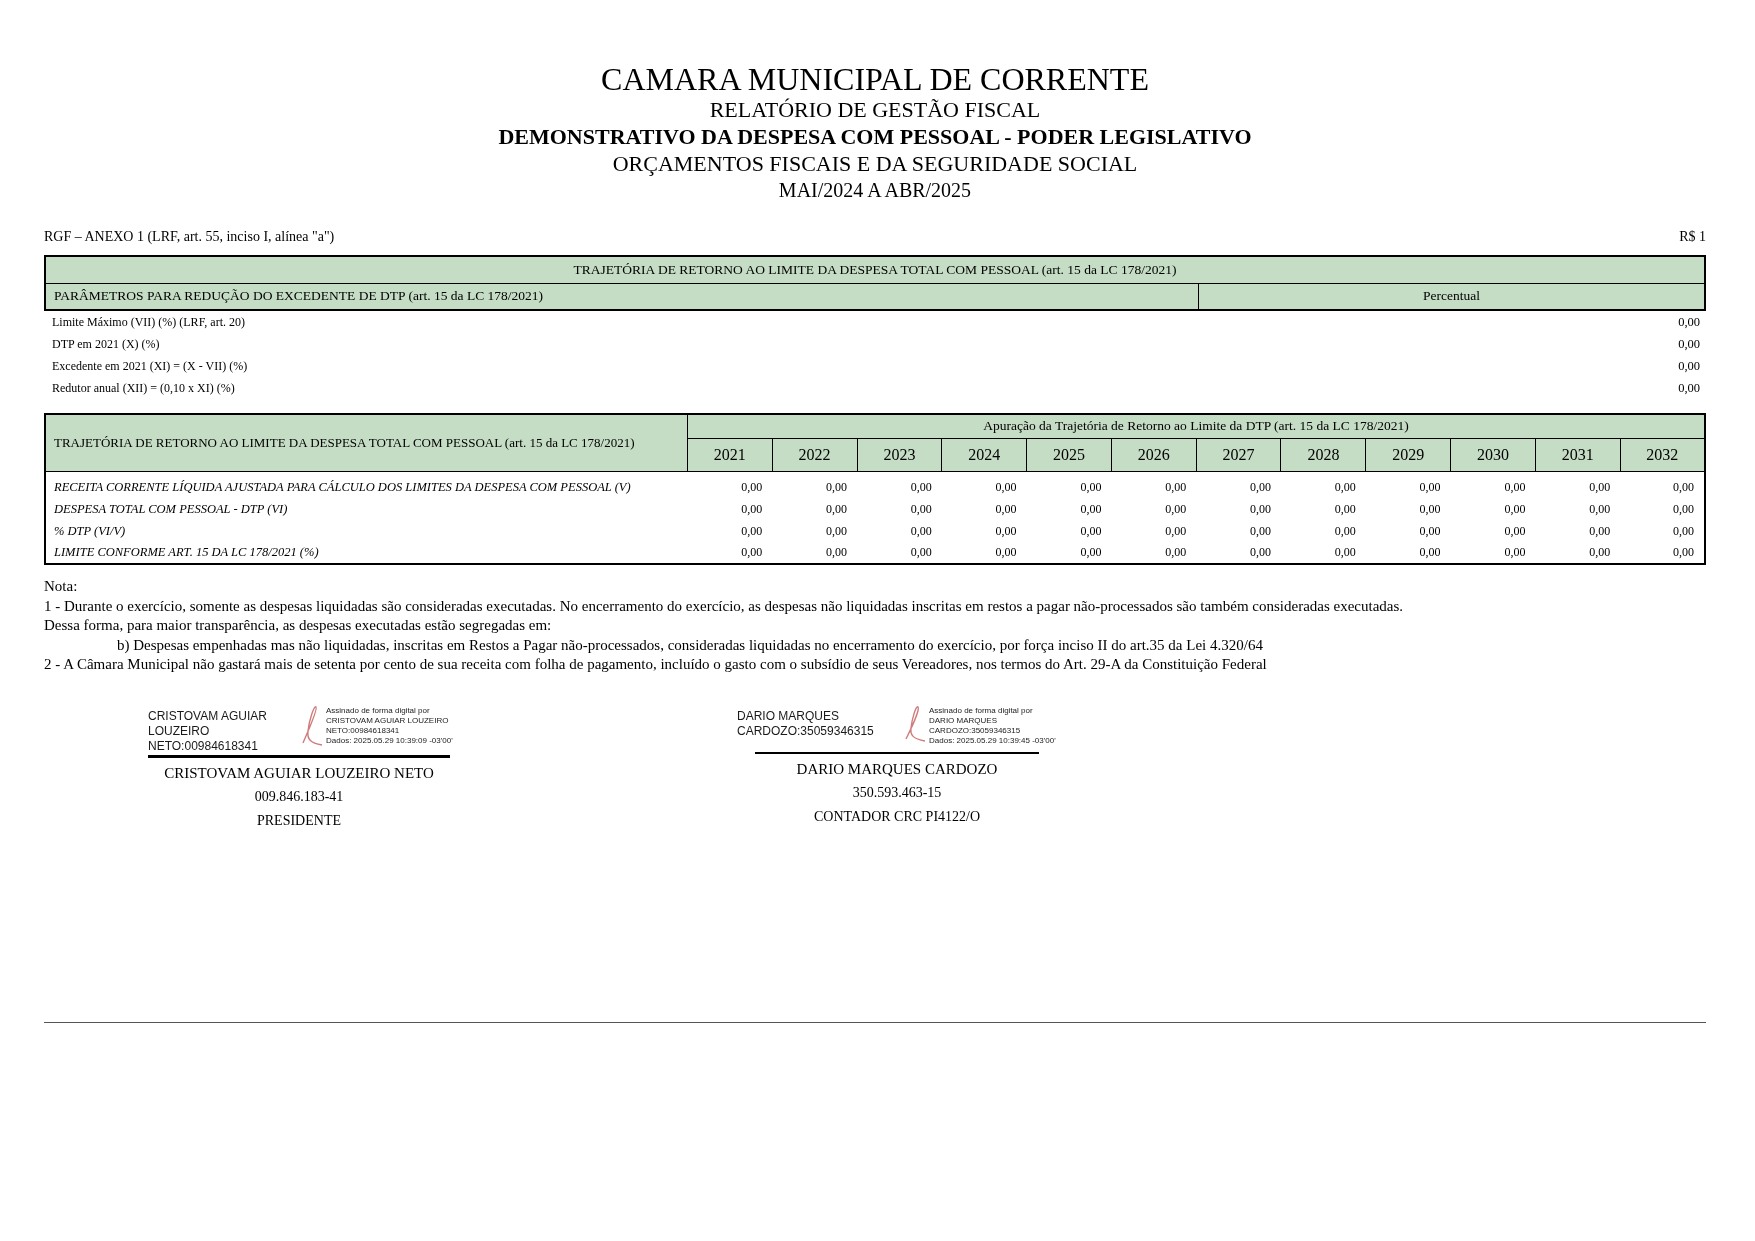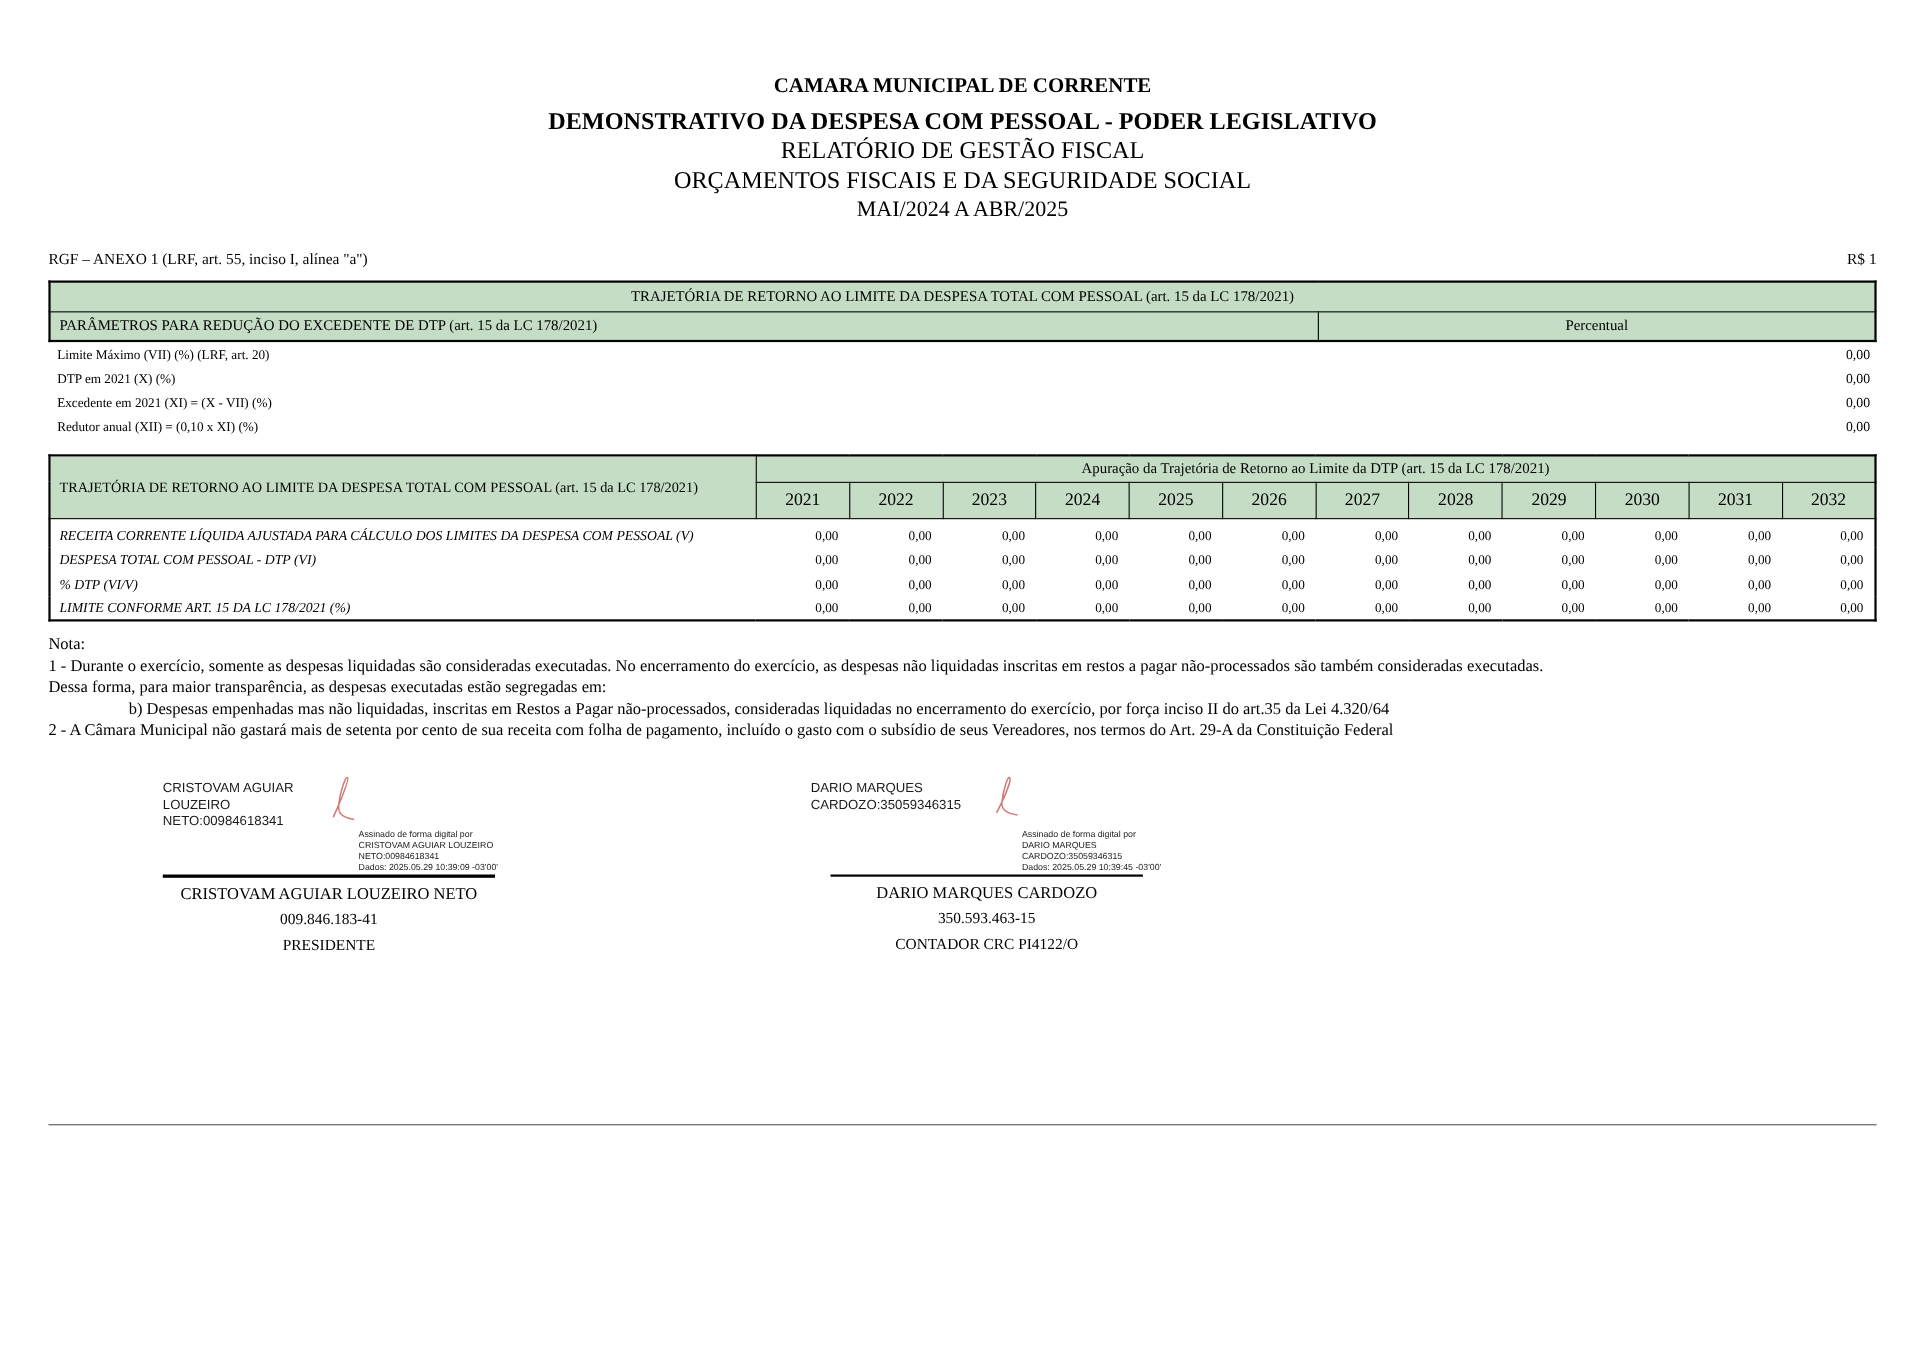--- a/index.html
+++ b/index.html
@@ -4,21 +4,21 @@
 <style>
   :root { --green:#c5dcc5; --flourish:#c05050; }
   * { box-sizing:border-box; margin:0; padding:0; }
   body { width:1755px; height:1241px; background:#fff; color:#000;
          font-family:"Liberation Serif","DejaVu Serif",serif; }
   .page { position:relative; width:1755px; height:1241px; background:#fff; overflow:hidden; }
   .content { position:absolute; left:44px; right:49px; top:0; }
 
   
   .doc-header { text-align:center; padding-top:62px; }
-  .doc-title  { font-size:19px; font-weight:bold; line-height:34px; }
+  .doc-title  { font-size:32px; font-weight:normal; line-height:34px; }
   .doc-sub    { font-size:22px; line-height:27px; }
   .doc-sub.bold { font-weight:bold; }
   .doc-period { font-size:20px; line-height:25px; margin-top:1px; }
 
   
   .meta-row { display:flex; justify-content:space-between; margin-top:26px; font-size:14px; }
 
   
   table { border-collapse:collapse; width:100%; }
   .t1 { margin-top:10px; border:2px solid #000; }
@@ -53,42 +53,42 @@
   .signatures { position:relative; margin-top:26px; height:150px; }
   .sig-block { position:absolute; top:0; }
   .sig-block.left  { left:104px; width:302px; }
   .sig-block.right { left:693px; width:302px; }
   .stamp { display:flex; align-items:flex-start; min-height:50px; }
   .stamp-name { font-family:"Liberation Sans","DejaVu Sans",sans-serif; font-size:12px;
                 line-height:15px; color:#1a1a1a; padding-top:8px; width:152px; flex:none; }
   .sig-block.right .stamp-name { width:166px; }
   .flourish { flex:none; width:26px; height:46px; color:var(--flourish); opacity:.75; }
   .stamp-details { font-family:"Liberation Sans","DejaVu Sans",sans-serif; font-size:8px;
-                   line-height:10px; color:#222; padding-top:5px; width:130px; flex:none;margin-top:48px; }
+                   line-height:10px; color:#222; padding-top:5px; width:130px; flex:none; }
   .stamp-date { white-space:nowrap; }
   .sig-line { border-top:3px solid #000; margin-top:1px; }
   .sig-block.right .sig-line { border-top-width:2px; margin-left:18px; }
   .sig-under { text-align:center; }
   .sig-block.right .sig-under { margin-left:18px; }
   .sig-under-name { font-size:15px; margin-top:7px; }
   .sig-under-cpf  { font-size:14px; margin-top:7px; }
   .sig-under-role { font-size:14px; margin-top:8px; }
 
   .footer-rule { position:absolute; left:44px; right:49px; top:1022px; border-top:1px solid #555; }
 </style>
 </head>
 <body>
 
 <div class="page">
   <div class="content">
 
     <div class="doc-header">
       <div class="doc-title">CAMARA MUNICIPAL DE CORRENTE</div>
+      <div class="doc-sub">RELATÓRIO DE GESTÃO FISCAL</div>
       <div class="doc-sub bold">DEMONSTRATIVO DA DESPESA COM PESSOAL - PODER LEGISLATIVO</div>
-      <div class="doc-sub">RELATÓRIO DE GESTÃO FISCAL</div>
       <div class="doc-sub">ORÇAMENTOS FISCAIS E DA SEGURIDADE SOCIAL</div>
       <div class="doc-period">MAI/2024 A ABR/2025</div>
     </div>
 
     <div class="meta-row">
       <span>RGF – ANEXO 1 (LRF, art. 55, inciso I, alínea "a")</span>
       <span>R$ 1</span>
     </div>
 
     <table class="t1">

